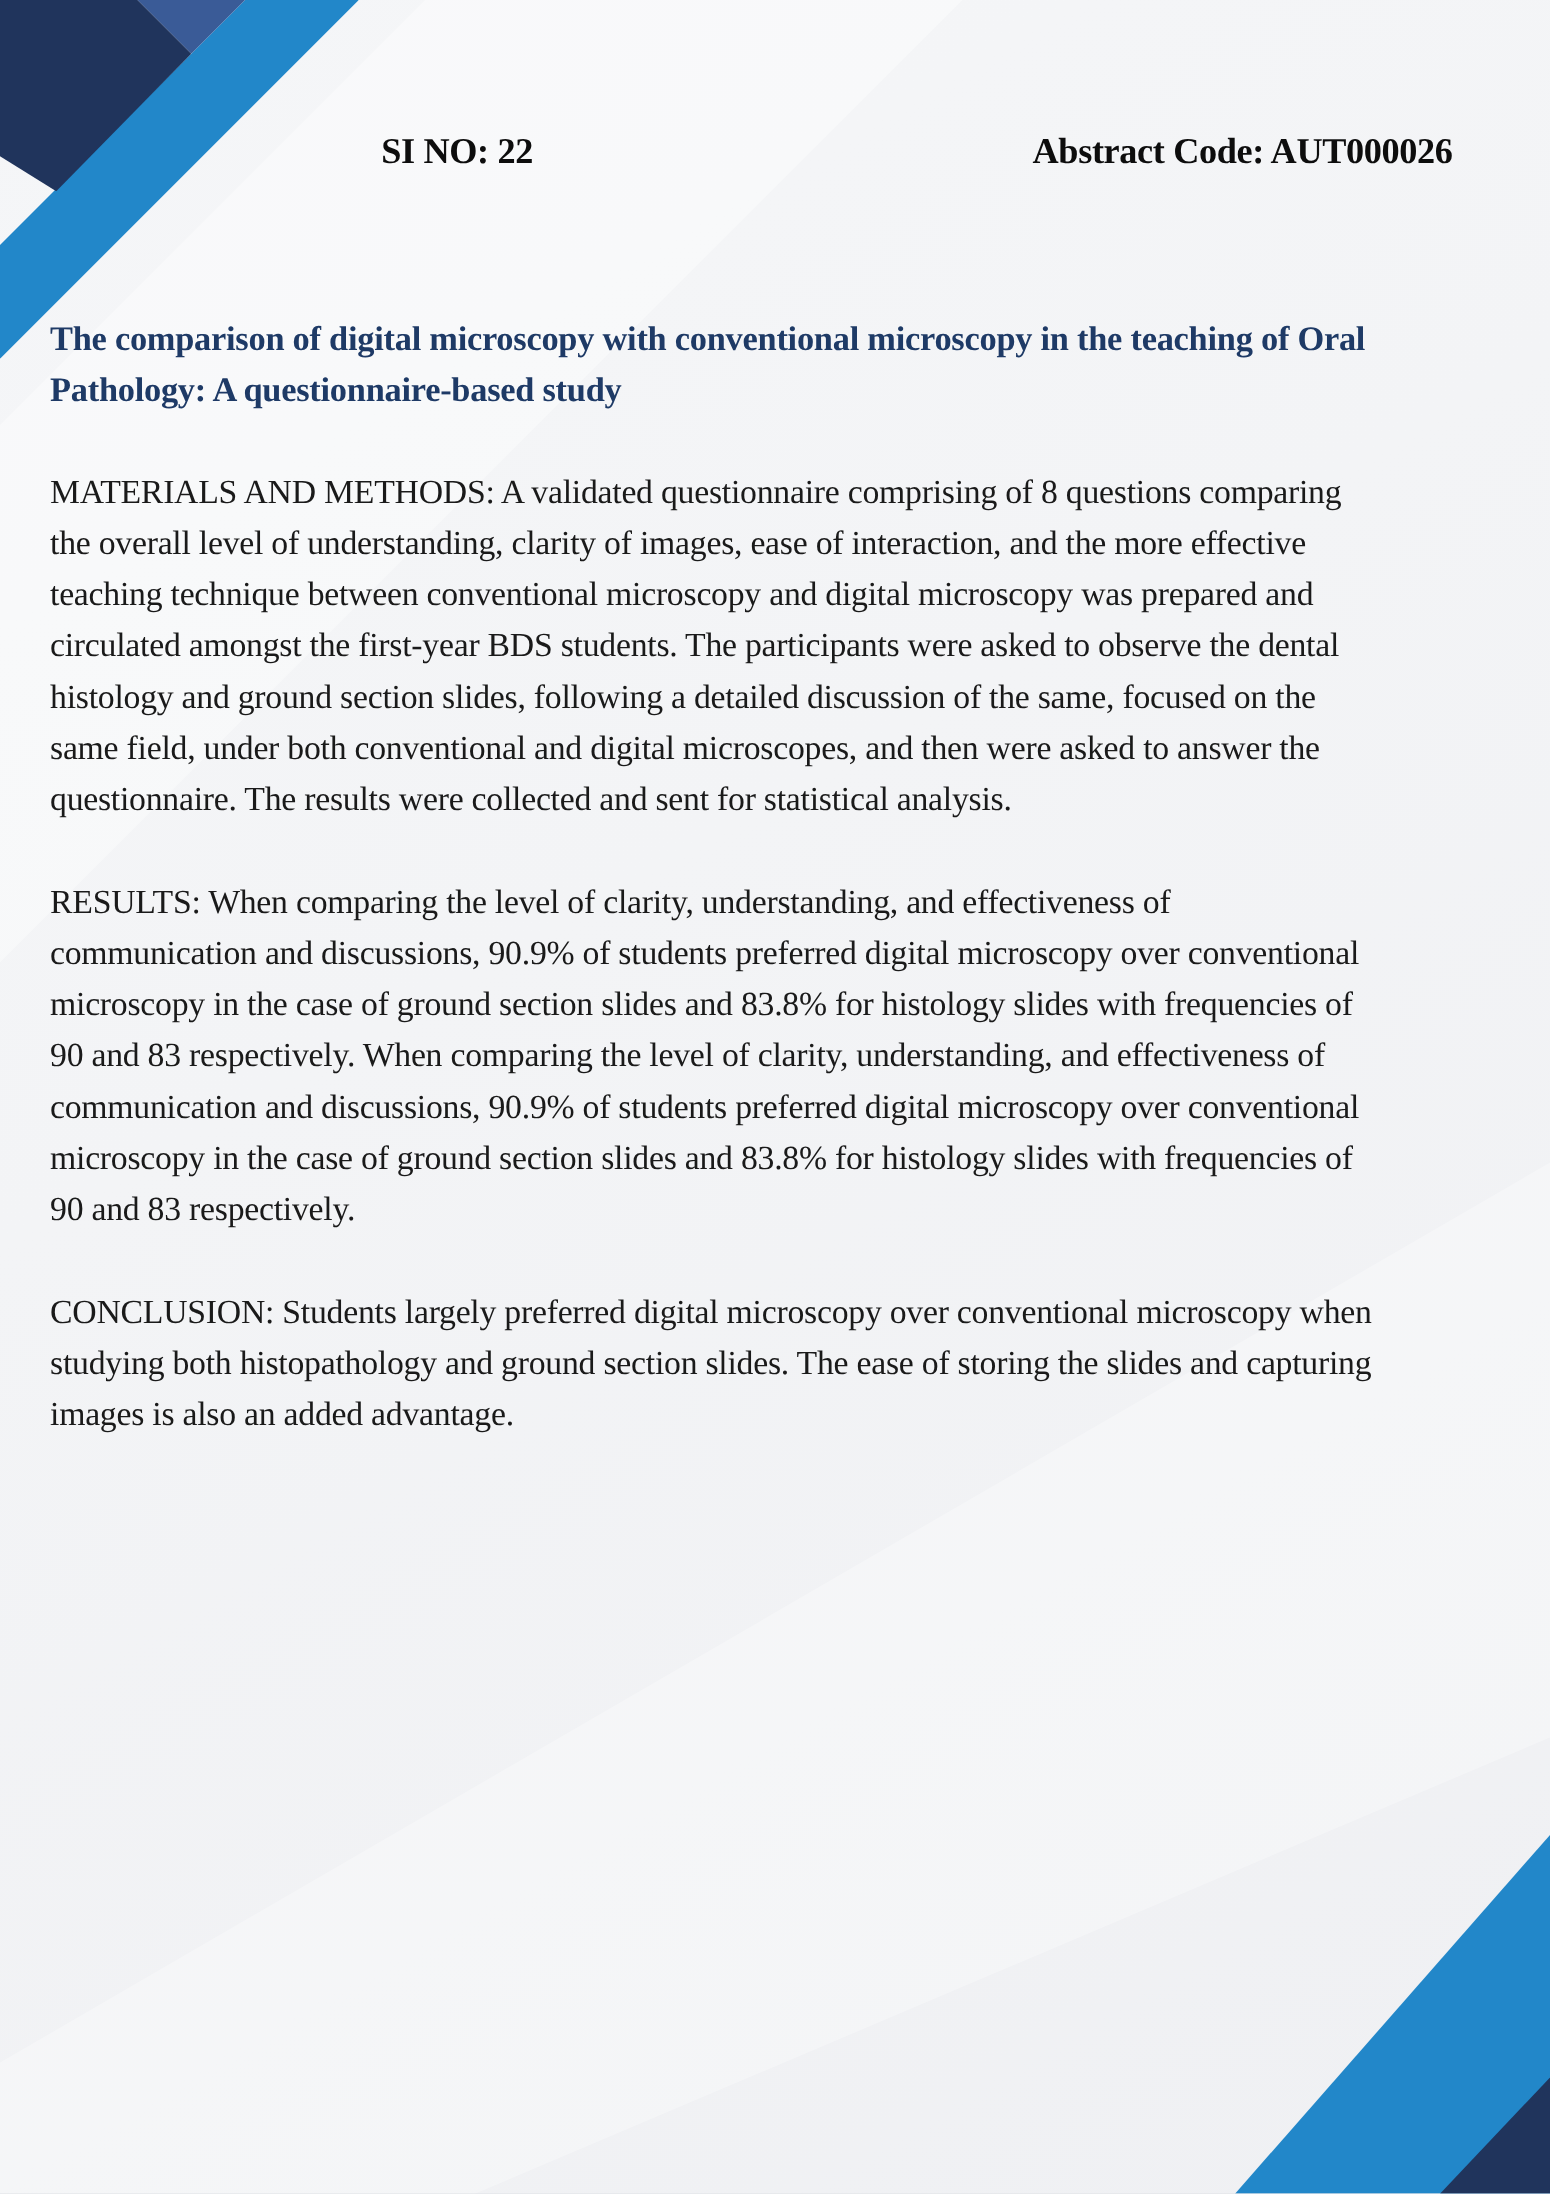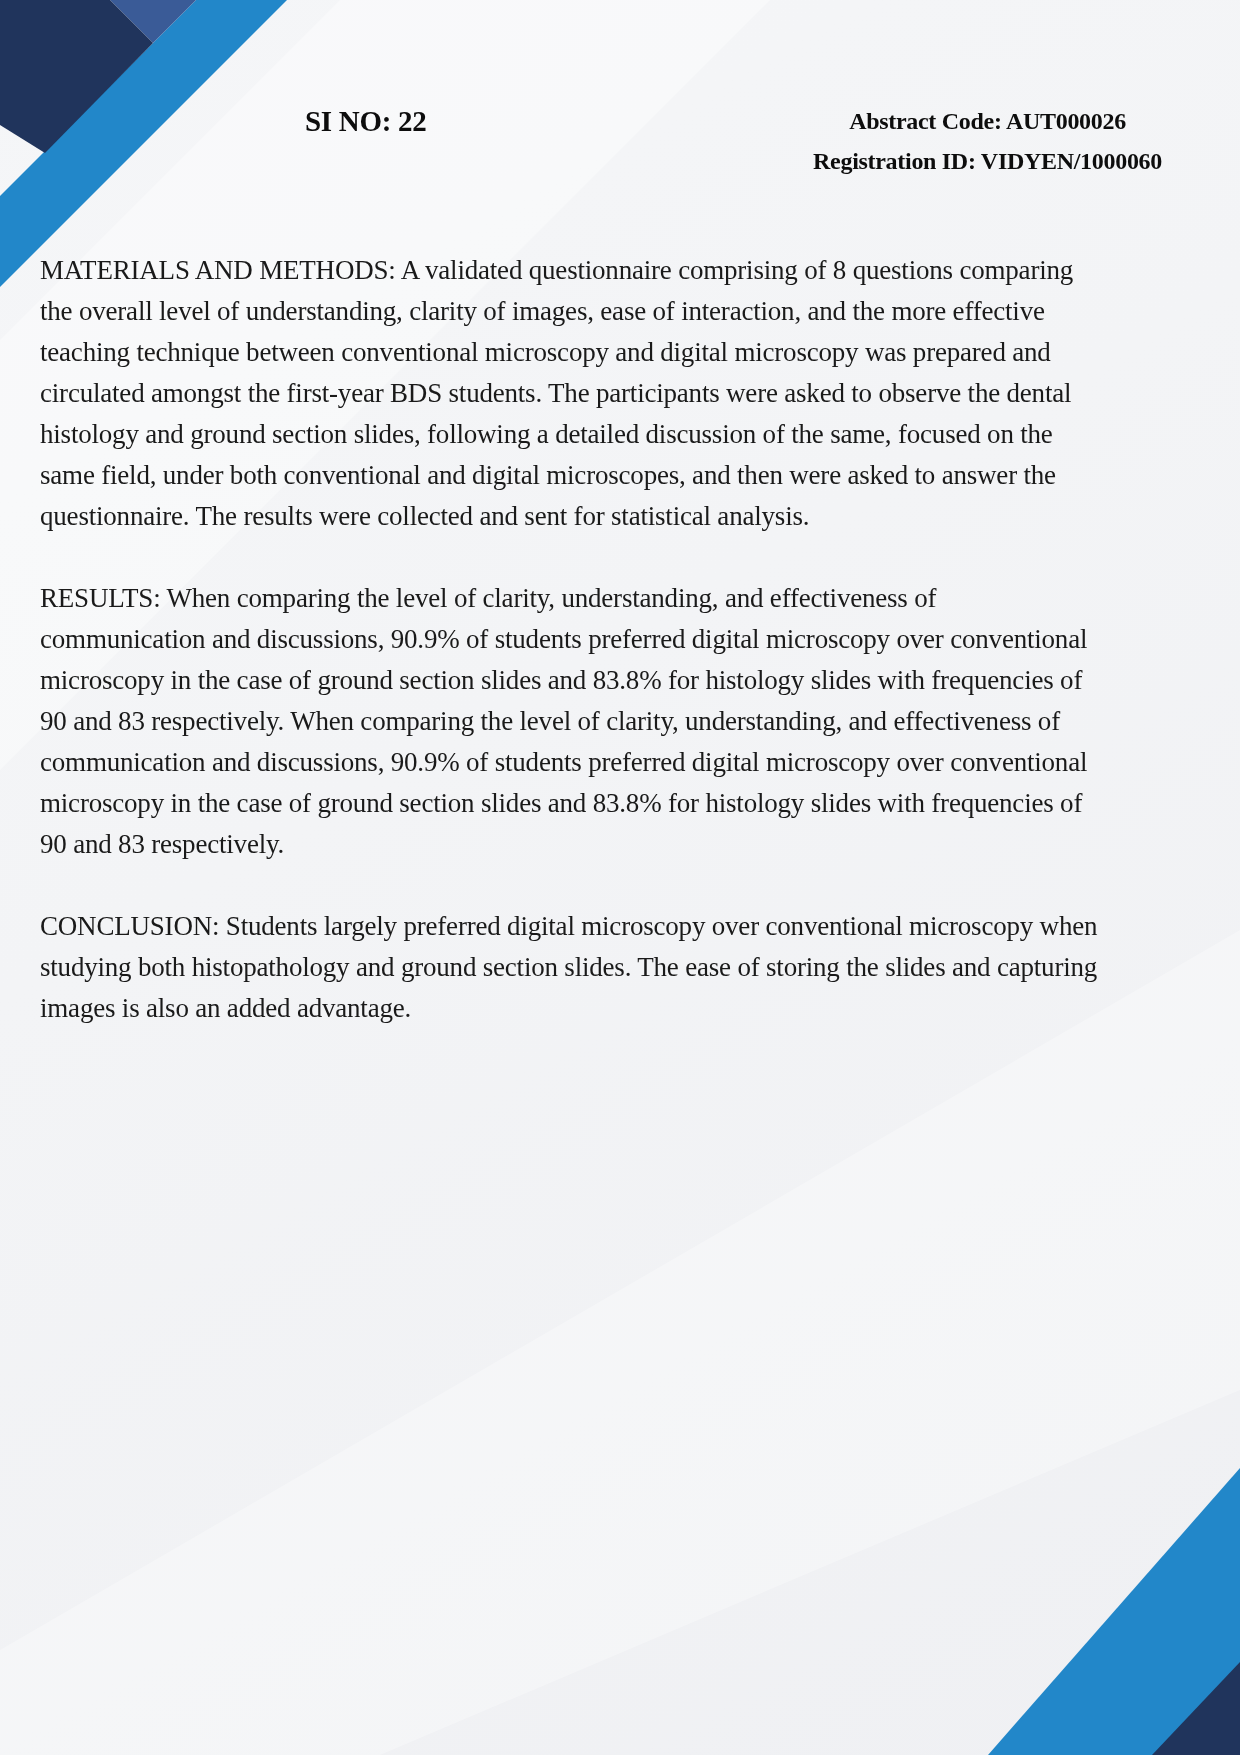--- a/index.html
+++ b/index.html
@@ -42,22 +42,22 @@
     background:#20345c;
     clip-path:polygon(1240px 1662px,1240px 1755px,1152px 1755px);
   }
   .header-si-no{
     position:absolute;left:305px;top:101px;
     font-size:29px;font-weight:bold;line-height:40px;color:#0d0d0d;
     letter-spacing:-0.3px;
   }
   .header-right{
     position:absolute;top:101px;right:118px;
-    text-align:center;
-    font-size:24px;font-weight:bold;line-height:40px;color:#0d0d0d;
+    text-align:left;
+    font-size:29px;font-weight:bold;line-height:40px;color:#0d0d0d;
     letter-spacing:-0.3px;
   }
   .content{
     position:absolute;left:40px;top:250px;width:1065px;
   }
   .author-line{
     font-size:28px;line-height:41px;margin:0;color:#141414;
   }
   .abstract-title{
     font-size:27.5px;line-height:41px;font-weight:bold;
@@ -80,25 +80,25 @@
   <div class="decor tl-blue"></div>
   <div class="decor tl-slate"></div>
   <div class="decor tl-navy"></div>
   <div class="decor br-blue"></div>
   <div class="decor br-navy"></div>
 
   <div class="header-si-no">SI NO: 22</div>
 
   <div class="header-right">
     <div>Abstract Code: AUT000026</div>
-    <div>Registration ID: VIDYEN/1000060</div>
   </div>
 
   <div class="content">
 
+    <h1 class="abstract-title">The comparison of digital microscopy with conventional microscopy in the teaching of Oral Pathology: A questionnaire-based study</h1>
 
 
     <p class="body-para">MATERIALS AND METHODS: A validated questionnaire comprising of 8 questions comparing the overall level of understanding, clarity of images, ease of interaction, and the more effective teaching technique between conventional microscopy and digital microscopy was prepared and circulated amongst the first-year BDS students. The participants were asked to observe the dental histology and ground section slides, following a detailed discussion of the same, focused on the same field, under both conventional and digital microscopes, and then were asked to answer the questionnaire. The results were collected and sent for statistical analysis.</p>
 
     <p class="body-para">RESULTS: When comparing the level of clarity, understanding, and effectiveness of communication and discussions, 90.9% of students preferred digital microscopy over conventional microscopy in the case of ground section slides and 83.8% for histology slides with frequencies of 90 and 83 respectively. When comparing the level of clarity, understanding, and effectiveness of communication and discussions, 90.9% of students preferred digital microscopy over conventional microscopy in the case of ground section slides and 83.8% for histology slides with frequencies of 90 and 83 respectively.</p>
 
     <p class="body-para">CONCLUSION: Students largely preferred digital microscopy over conventional microscopy when studying both histopathology and ground section slides. The ease of storing the slides and capturing images is also an added advantage.</p>
   </div>
 
 </div>

